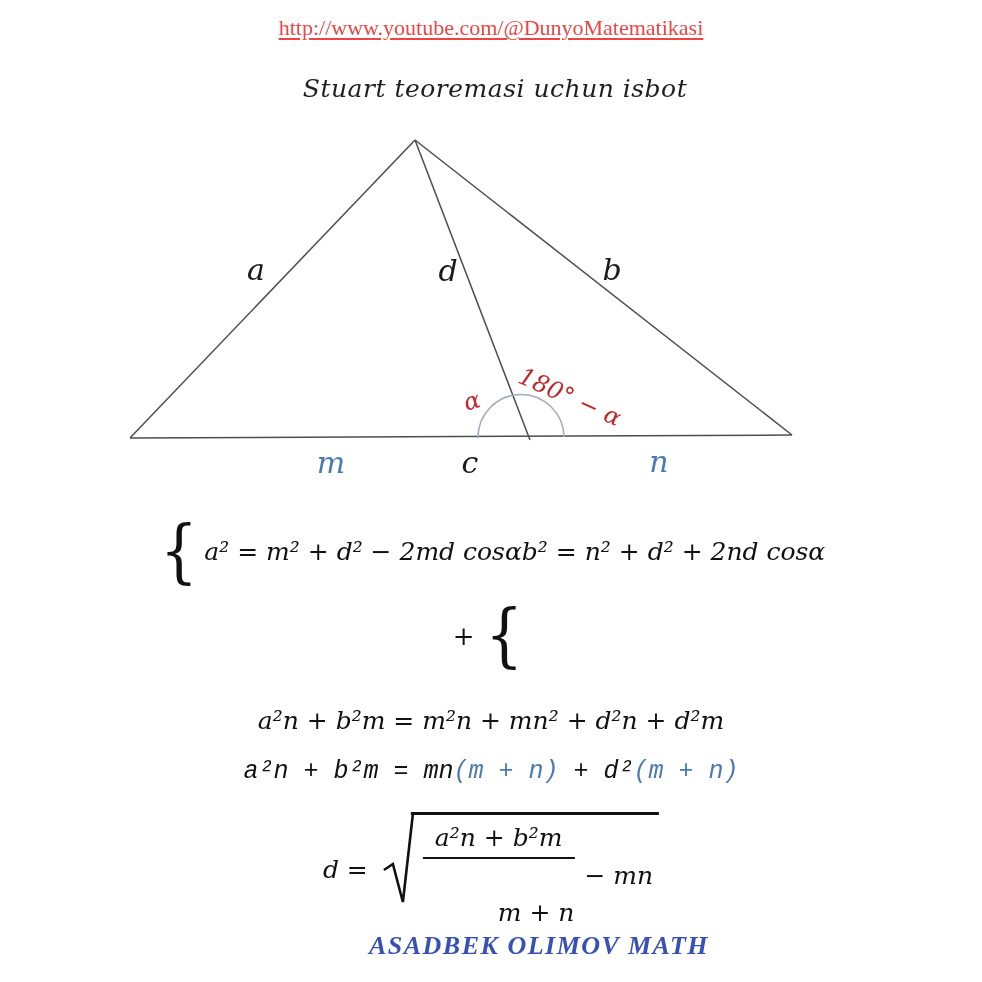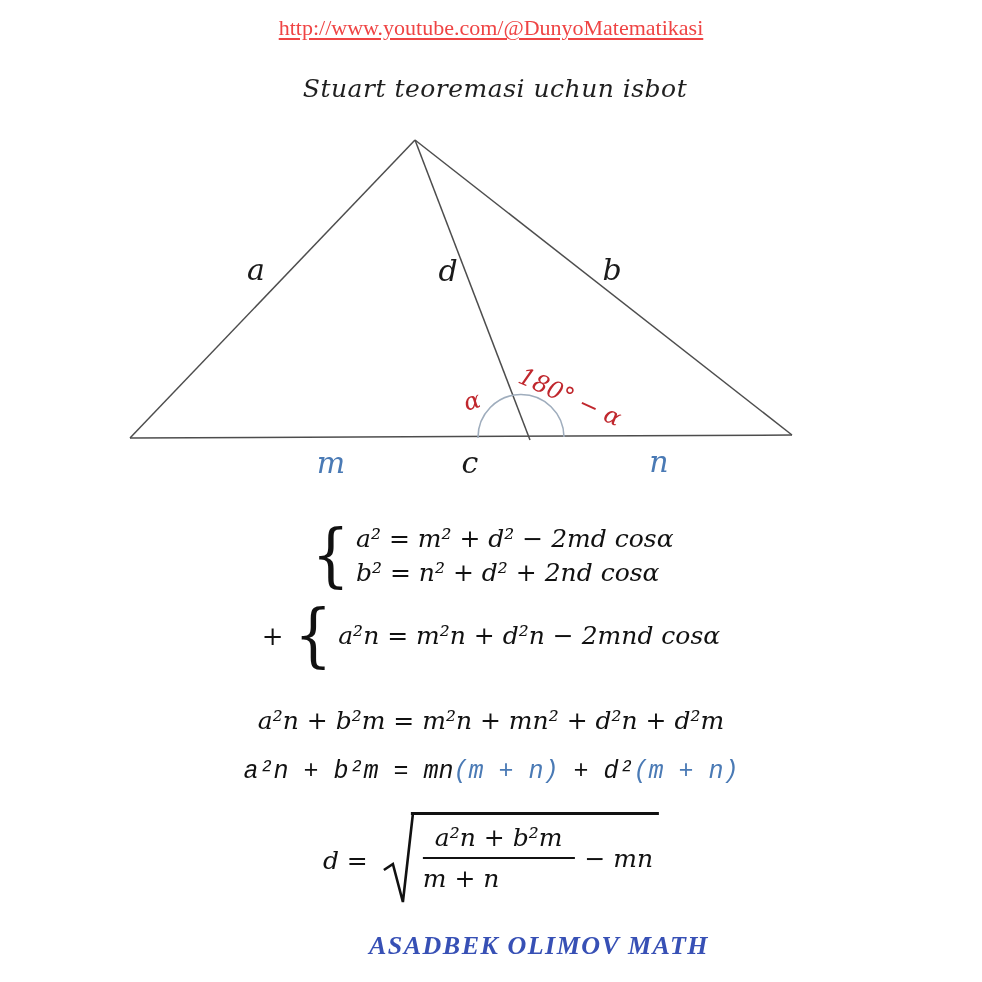--- a/index.html
+++ b/index.html
@@ -32,31 +32,31 @@
   .eq{
     position:absolute;left:50%;transform:translateX(-50%);
     font-style:italic;font-size:25px;color:#111;white-space:nowrap;
   }
   .system{display:flex;align-items:center;}
   .plus{font-style:normal;font-size:26px;margin-right:7px;color:#111;}
   .brace{
     font-style:normal;font-size:70px;line-height:0.85;color:#111;
     transform:scaleX(0.85);margin-right:3px;font-weight:400;
   }
-  .sys-rows{display:flex;flex-direction:column;align-items:flex-start;line-height:34px;}
+  .sys-rows{display:flex;flex-direction:row;align-items:flex-start;line-height:34px;}
   .blue-part{color:#4a7ab5;}
   
   .result{display:flex;align-items:center;}
   .result .lhs{margin-right:14px;}
   .radical{display:flex;align-items:flex-start;}
   .rad-content{
     border-top:3px solid #111;display:flex;align-items:center;
     padding:8px 6px 0 12px;margin-left:-3px;gap:10px;
   }
-  .frac{display:inline-flex;flex-direction:column;align-items:flex-start;}
+  .frac{display:inline-flex;flex-direction:column;align-items:flex-end;gap:34px;}
   .frac .num{padding:0 12px 5px 12px;border-bottom:2px solid #111;}
   .frac .den{padding-top:5px;}
   
   .footer{
     top:931px;left:0;width:100%;text-align:center;
     font-family:"Liberation Serif", serif;font-style:italic;font-weight:bold;
     font-size:26px;color:#3750b5;letter-spacing:1.5px;margin-left:48px;
   }
 </style>
 </head>
@@ -89,21 +89,20 @@
   <span class="sys-rows">
     <span>a² = m² + d² − 2md cosα</span>
     <span>b² = n² + d² + 2nd cosα</span>
   </span>
 </div>
 
 <div class="eq system" style="top:606px;">
   <span class="plus">+</span>
   <span class="brace">{</span>
   <span class="sys-rows">
-    <span>a²n = m²n + d²n − 2mnd cosα</span>
   </span>
 </div>
 
 <div class="eq" style="top:699px;margin-top:7px;">a²n + b²m = m²n + mn² + d²n + d²m</div>
 
 <div class="eq" style="top:757px;font-family:Liberation Mono, monospace;">
   <span>a²n + b²m = mn</span><span class="blue-part">(m + n)</span><span> + d²</span><span class="blue-part">(m + n)</span>
 </div>
 
 <div class="eq result" style="top:812px;">

